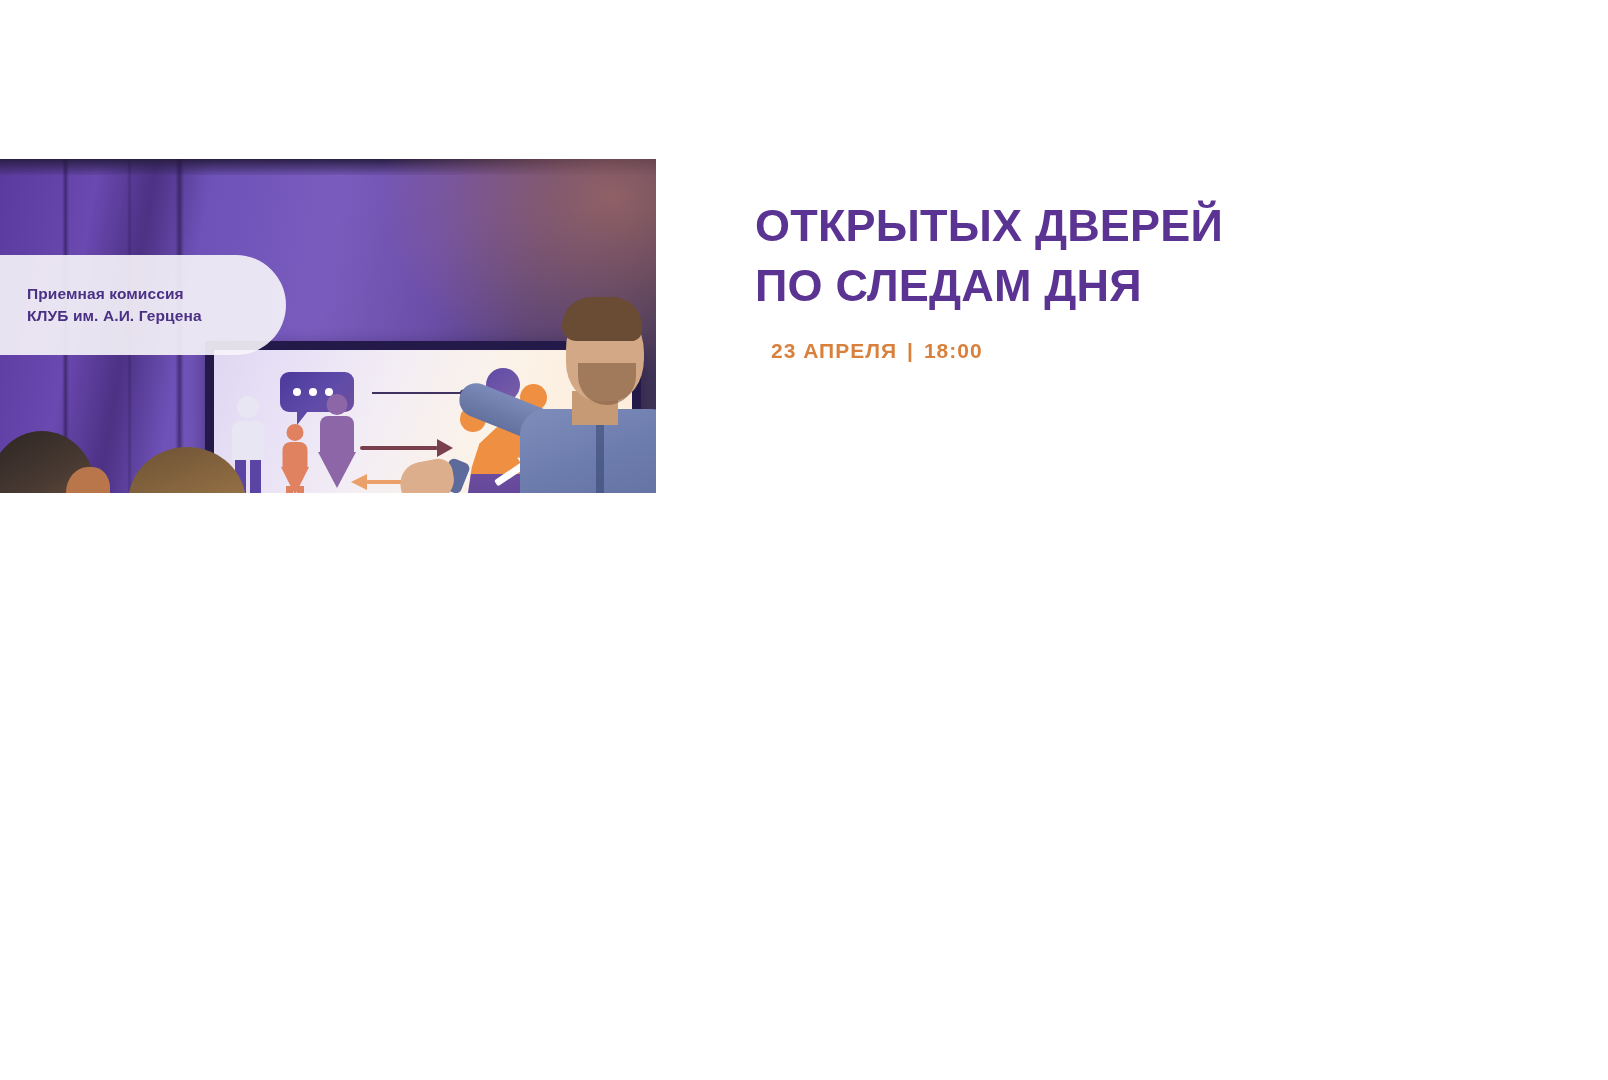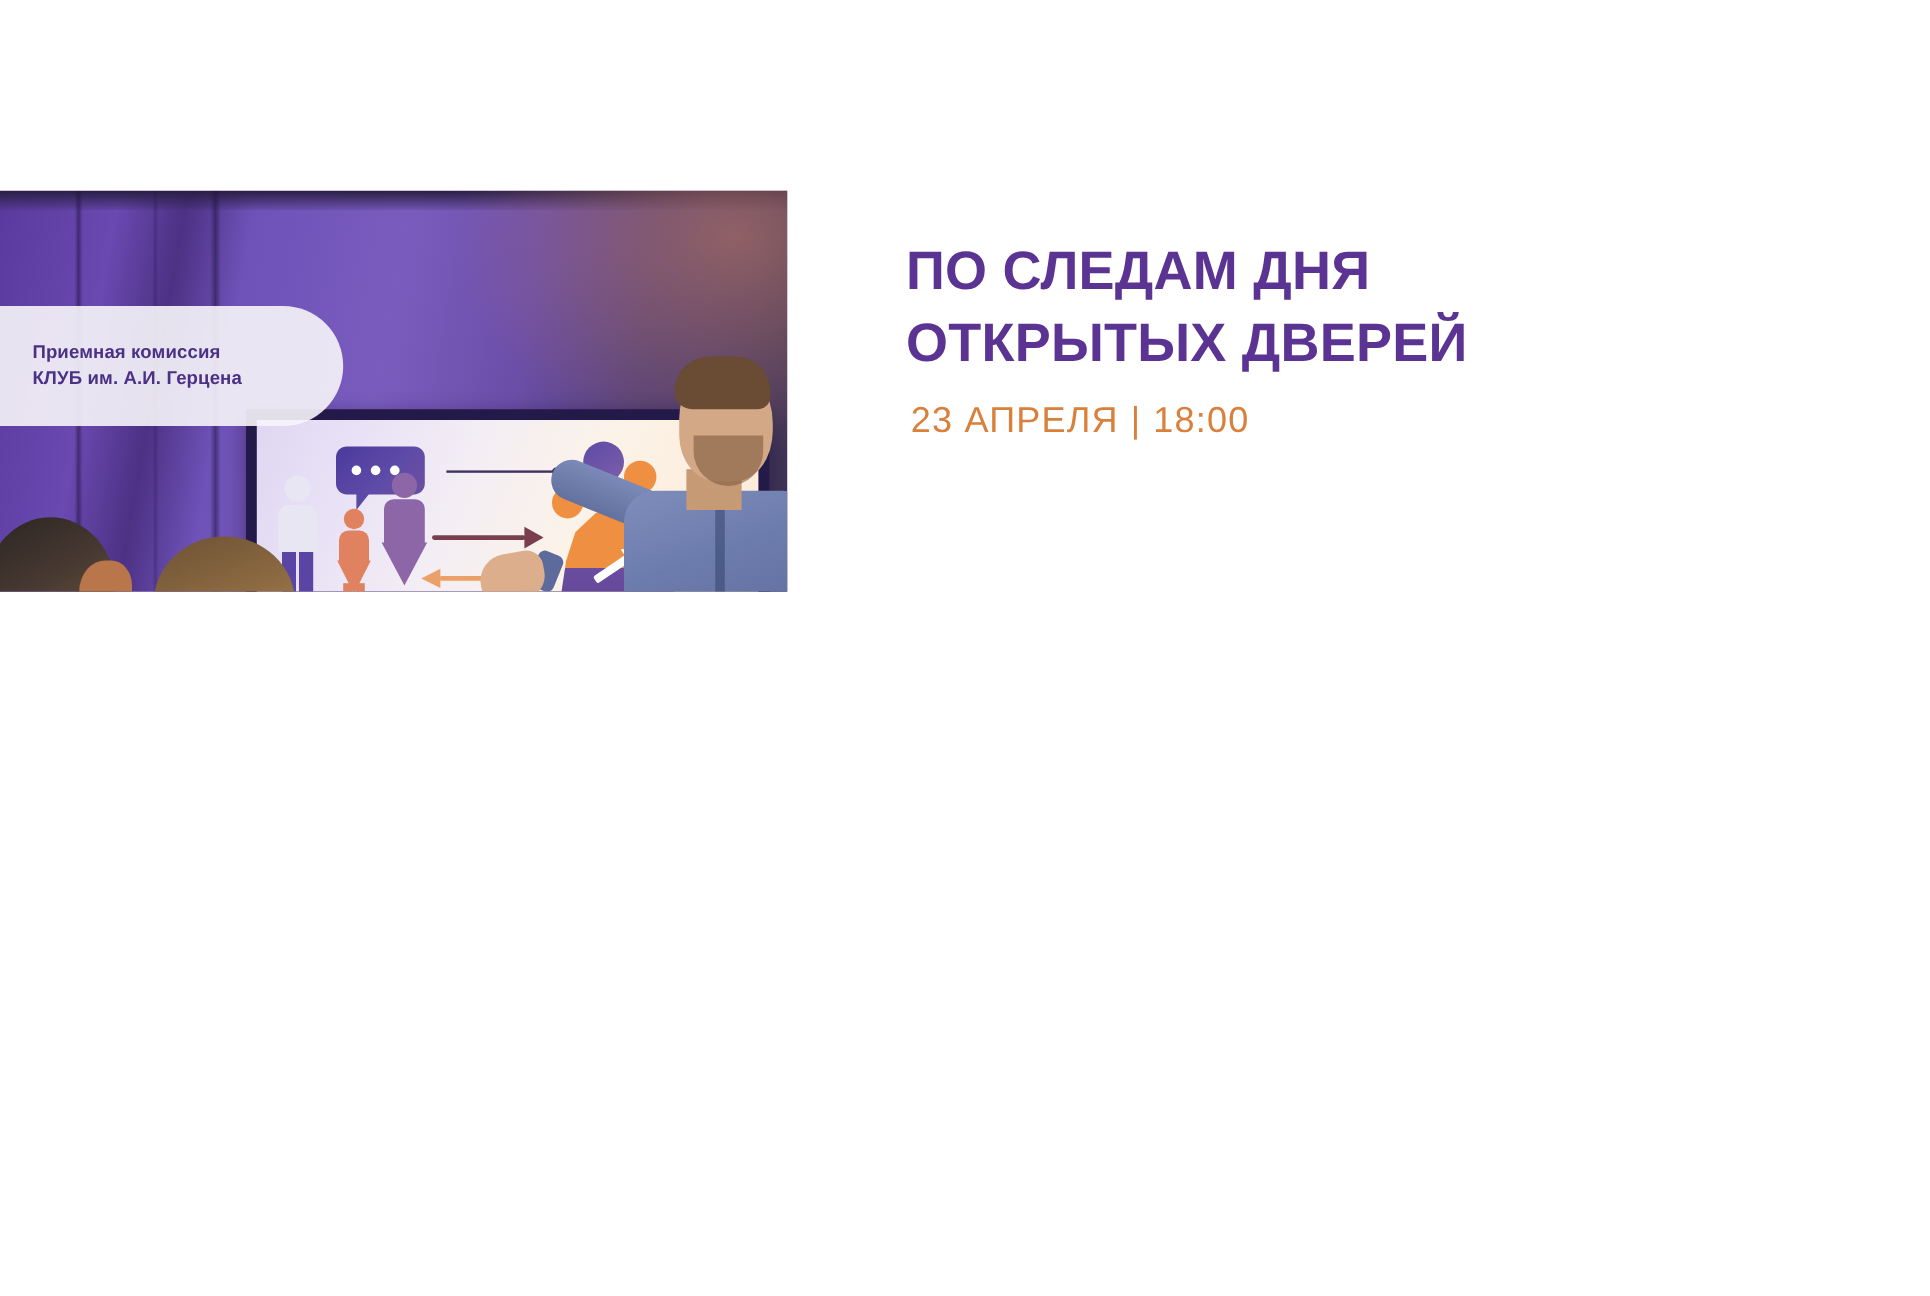--- a/index.html
+++ b/index.html
@@ -441,25 +441,25 @@
     color: #5b3392;
     font-size: 45px;
     line-height: 60px;
     font-weight: bold;
     letter-spacing: 0.2px;
     margin: 0 0 16px 0;
   }
   .headline .hl-line { display: block; white-space: nowrap; }
   .meta {
     color: #d9813c;
-    font-size: 30px;
+    font-size: 21px;
     line-height: 38px;
     letter-spacing: 1.0px;
-    font-weight: normal;
-    margin: 4px;
+    font-weight: bold;
+    margin: 16px;
     white-space: nowrap;
   }
   .meta .sep { padding: 0 10px; }
 </style>
 </head>
 <body>
 
 <div class="announcement">
 
   <div class="media">
@@ -560,21 +560,21 @@
 
     <div class="badge">
       <span class="badge-line">Приемная комиссия</span>
       <span class="badge-line">КЛУБ им. А.И. Герцена</span>
     </div>
 
   </div>
 
   <div class="text-col">
     <h1 class="headline">
+      <span class="hl-line">ОТКРЫТЫХ ДВЕРЕЙ</span>
       <span class="hl-line">ПО СЛЕДАМ ДНЯ</span>
-      <span class="hl-line">ОТКРЫТЫХ ДВЕРЕЙ</span>
     </h1>
     <p class="meta">
       <span>23 АПРЕЛЯ</span><span class="sep">|</span><span>18:00</span>
     </p>
   </div>
 
 </div>
 
 </body></html>

